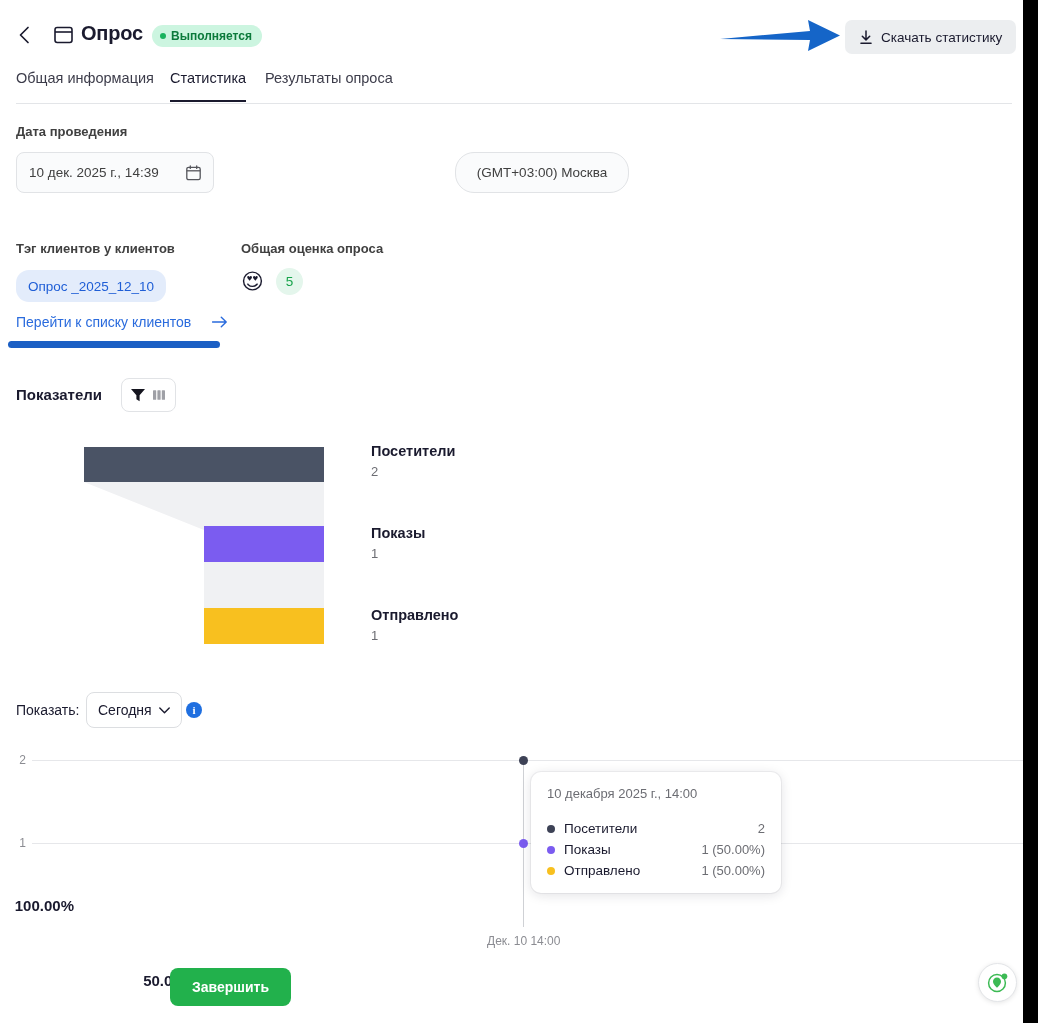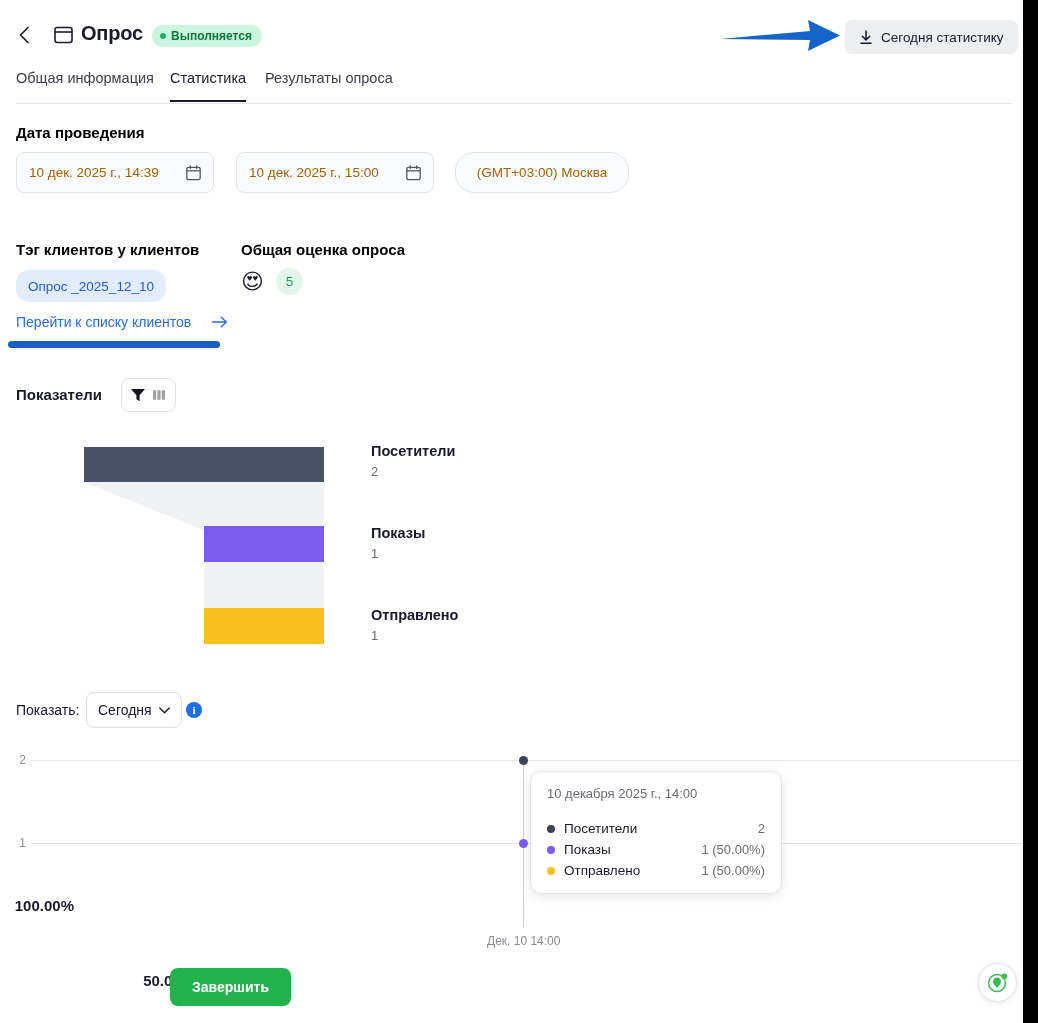--- a/index.html
+++ b/index.html
@@ -125,36 +125,36 @@
   .tab-divider {
     position: absolute;
     left: 16px; top: 103px;
     width: 996px; height: 1px;
     background: #e3e5e8;
   }
 
   
   .sec-label {
     position: absolute;
-    font-size: 15px;
-    font-weight: 700;
-    color: #000000;
+    font-size: 13px;
+    font-weight: 700;
+    color: #404040;
     white-space: nowrap;
   }
   .field {
     position: absolute;
     height: 41px;
     border: 1px solid #e1e3e6;
     border-radius: 8px;
     background: #fafbfc;
     display: flex;
     align-items: center;
     padding: 15px 12px;
     font-size: 13.5px;
-    color: #a16207;
+    color: #404040;
     white-space: nowrap;
     cursor: pointer;
   }
   .field .cal {
     margin-left: auto;
     padding-left: 18px;
     display: flex;
     align-items: center;
   }
 
@@ -401,21 +401,21 @@
     <div class="status-badge">
       <span class="status-dot"></span>
       <span>Выполняется</span>
     </div>
 
     <button class="download-btn">
       <svg width="14" height="15" viewBox="0 0 14 15">
         <path d="M7 1 L7 9.5 M3.3 6.2 L7 9.9 L10.7 6.2" fill="none" stroke="#1a1a2e" stroke-width="1.5" stroke-linecap="round" stroke-linejoin="round"></path>
         <line x1="2" y1="13.3" x2="12" y2="13.3" stroke="#1a1a2e" stroke-width="1.6" stroke-linecap="round"></line>
       </svg>
-      <span>Сегодня статистику</span>
+      <span>Скачать статистику</span>
     </button>
 
     <div class="arrow-annotation">
       <svg width="124" height="36" viewBox="0 0 124 36">
         <path d="M2 21 L92 13 L90 2 L122 17.5 L90 33 L92 22 Z" fill="#1565c8"></path>
       </svg>
     </div>
   </div>
 
   <div class="tabs">
@@ -432,31 +432,20 @@
     <span class="cal">
       <svg width="15" height="16" viewBox="0 0 15 16">
         <rect x="0.8" y="2.3" width="13.4" height="12.4" rx="1.8" fill="none" stroke="#55565c" stroke-width="1.3"></rect>
         <line x1="0.8" y1="5.8" x2="14.2" y2="5.8" stroke="#55565c" stroke-width="1.3"></line>
         <line x1="4.3" y1="0.9" x2="4.3" y2="3.4" stroke="#55565c" stroke-width="1.3" stroke-linecap="round"></line>
         <line x1="10.7" y1="0.9" x2="10.7" y2="3.4" stroke="#55565c" stroke-width="1.3" stroke-linecap="round"></line>
       </svg>
     </span>
   </div>
 
-  <div class="field" style="left:236px; top:152px; width:198px;">
-    <span>10 дек. 2025 г., 15:00</span>
-    <span class="cal">
-      <svg width="15" height="16" viewBox="0 0 15 16">
-        <rect x="0.8" y="2.3" width="13.4" height="12.4" rx="1.8" fill="none" stroke="#55565c" stroke-width="1.3"></rect>
-        <line x1="0.8" y1="5.8" x2="14.2" y2="5.8" stroke="#55565c" stroke-width="1.3"></line>
-        <line x1="4.3" y1="0.9" x2="4.3" y2="3.4" stroke="#55565c" stroke-width="1.3" stroke-linecap="round"></line>
-        <line x1="10.7" y1="0.9" x2="10.7" y2="3.4" stroke="#55565c" stroke-width="1.3" stroke-linecap="round"></line>
-      </svg>
-    </span>
-  </div>
 
   <div class="field" style="left:455px; top:152px; width:174px; justify-content:center;border-radius:19px;">
     <span>(GMT+03:00) Москва</span>
   </div>
 
   <div class="sec-label" style="left:16px; top:241px;">Тэг клиентов у клиентов</div>
 
   <div class="tag-chip">Опрос _2025_12_10</div>
 
   <div class="clients-link">

